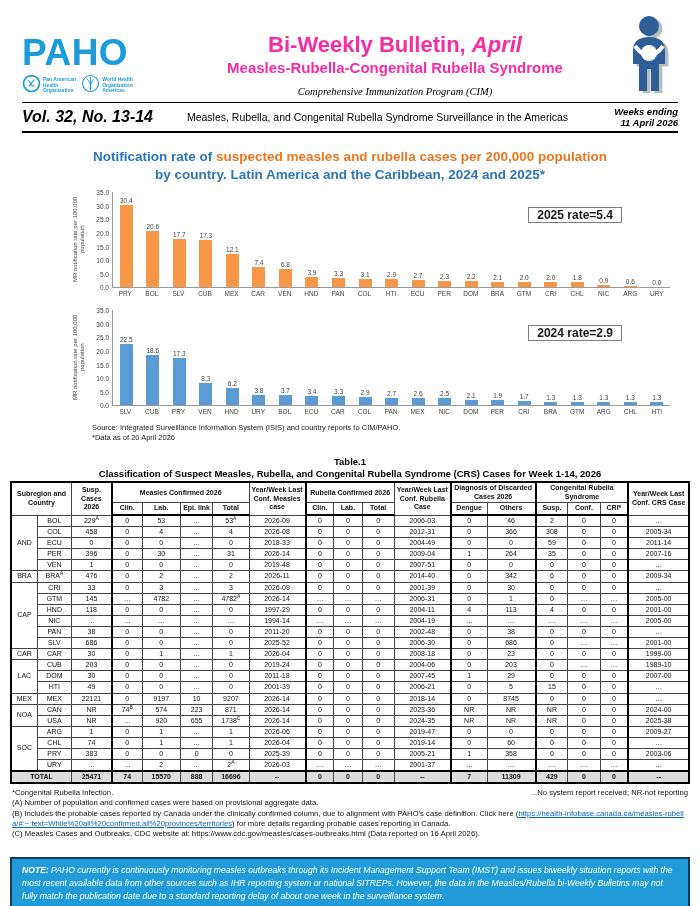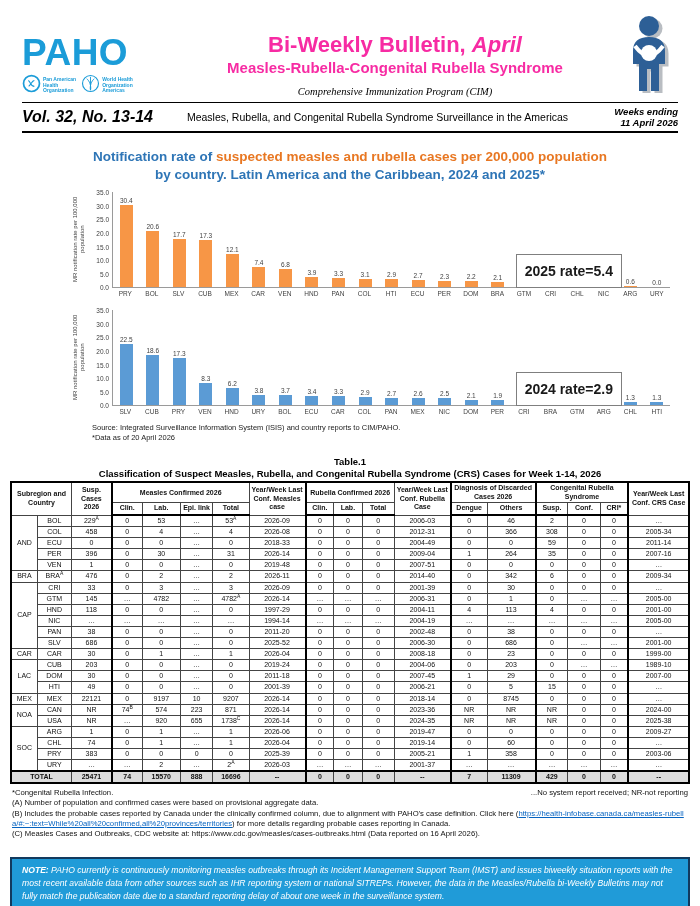--- a/index.html
+++ b/index.html
@@ -33,21 +33,21 @@
   .yaxis{position:relative;width:23px;height:95px;}
   .yaxis span{position:absolute;right:3px;font-size:6.5px;color:#3f3f3f;transform:translateY(50%);}
   .plotzone{position:relative;flex:1;}
   .plot{display:flex;align-items:flex-end;height:95px;border-left:1px solid #9a9a9a;border-bottom:1px solid #9a9a9a;}
   .col{flex:1;display:flex;flex-direction:column;align-items:center;justify-content:flex-end;height:100%;}
   .val{font-size:6.5px;color:#3f3f3f;margin-bottom:1px;}
   .bar{width:13px;}
   .cats{display:flex;margin-top:2px;}
   .cats span{flex:1;text-align:center;font-size:6.5px;color:#3f3f3f;}
   .ratebox{position:absolute;top:15px;right:48px;border:1px solid #7f7f7f;background:#fff;
-           padding:8px 8px;font-size:14px;font-weight:bold;color:#1a1a1a;margin-top:47px;}
+           padding:0 8px;font-size:12px;font-weight:bold;color:#1a1a1a;}
   .src{margin:8px 0 0 92px;font-size:7.5px;color:#222;line-height:1.35;}
   
   .ttitle{text-align:center;font-weight:bold;font-size:9.5px;margin-top:13px;line-height:1.25;}
   table.dtable{width:680px;margin:1px auto 0;border-collapse:collapse;table-layout:fixed;
                font-size:7px;color:#111;border:2px solid #000;}
   .dtable th,.dtable td{border:1px solid #444;text-align:center;vertical-align:middle;
                padding:0 1px;line-height:10.1px;overflow:hidden;}
   .dtable thead th{font-weight:bold;font-size:7px;line-height:8.6px;padding:1px 1px;}
   .dtable thead tr:last-child th{border-bottom:2px solid #000;}
   .hl{border-left:2px solid #000 !important;}

